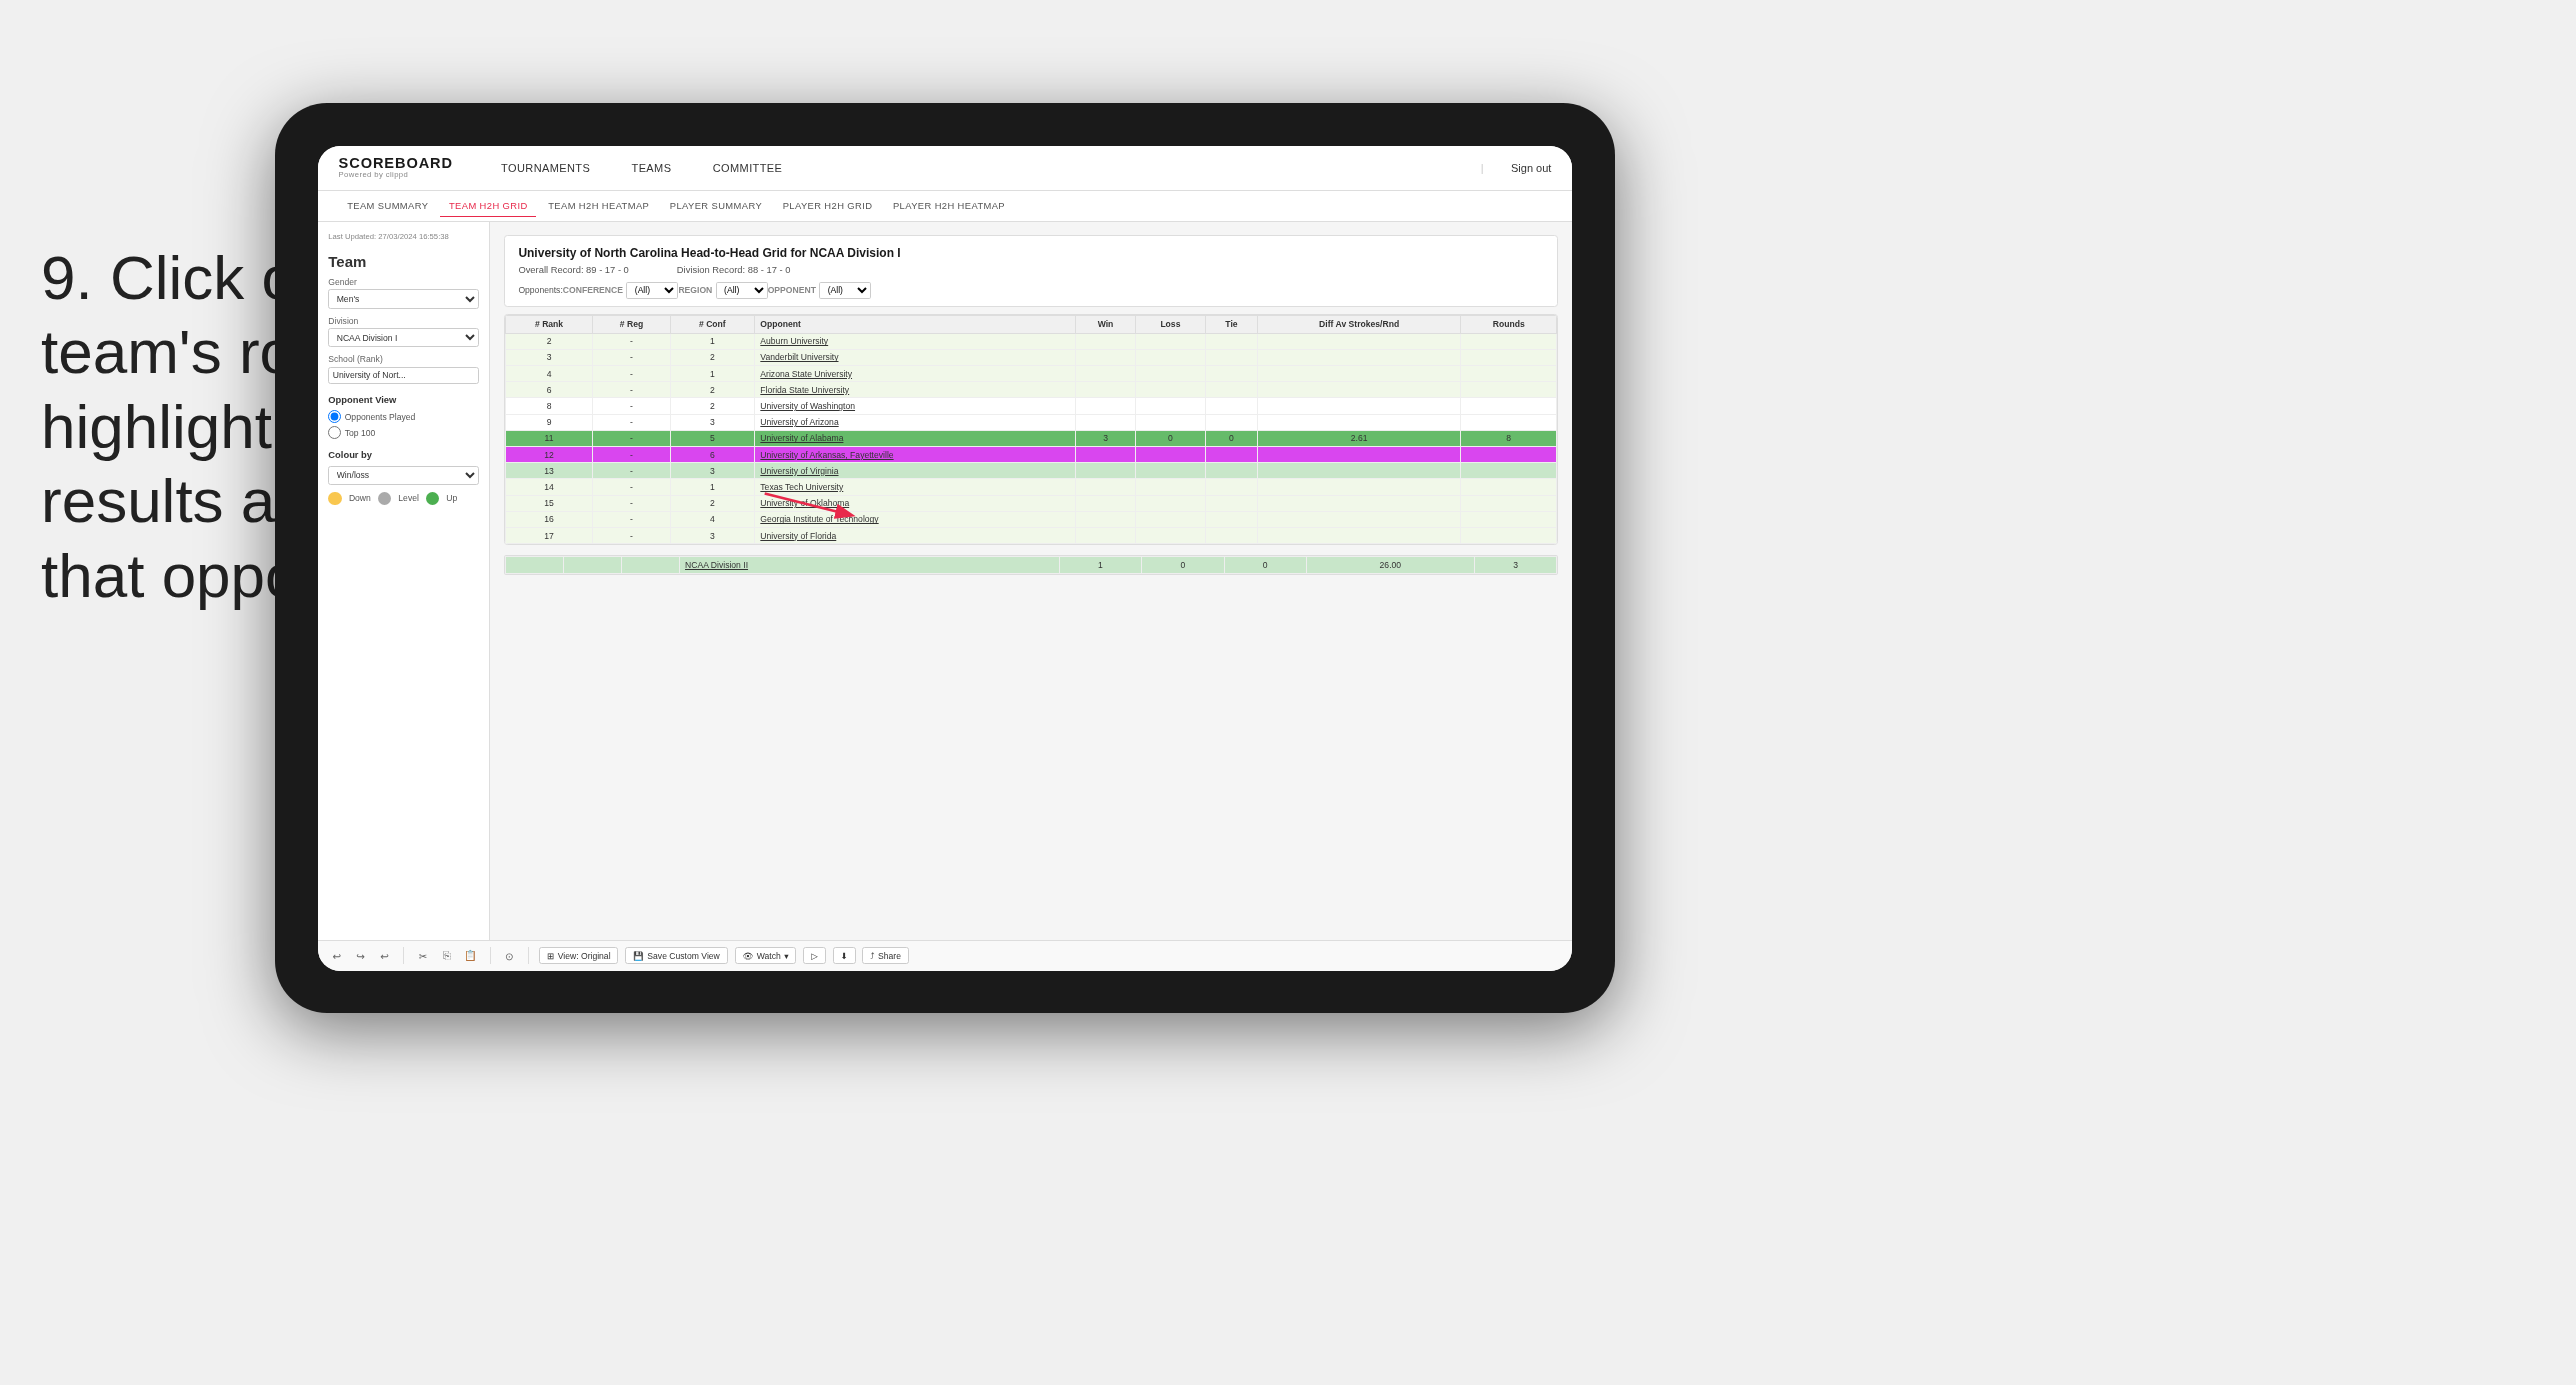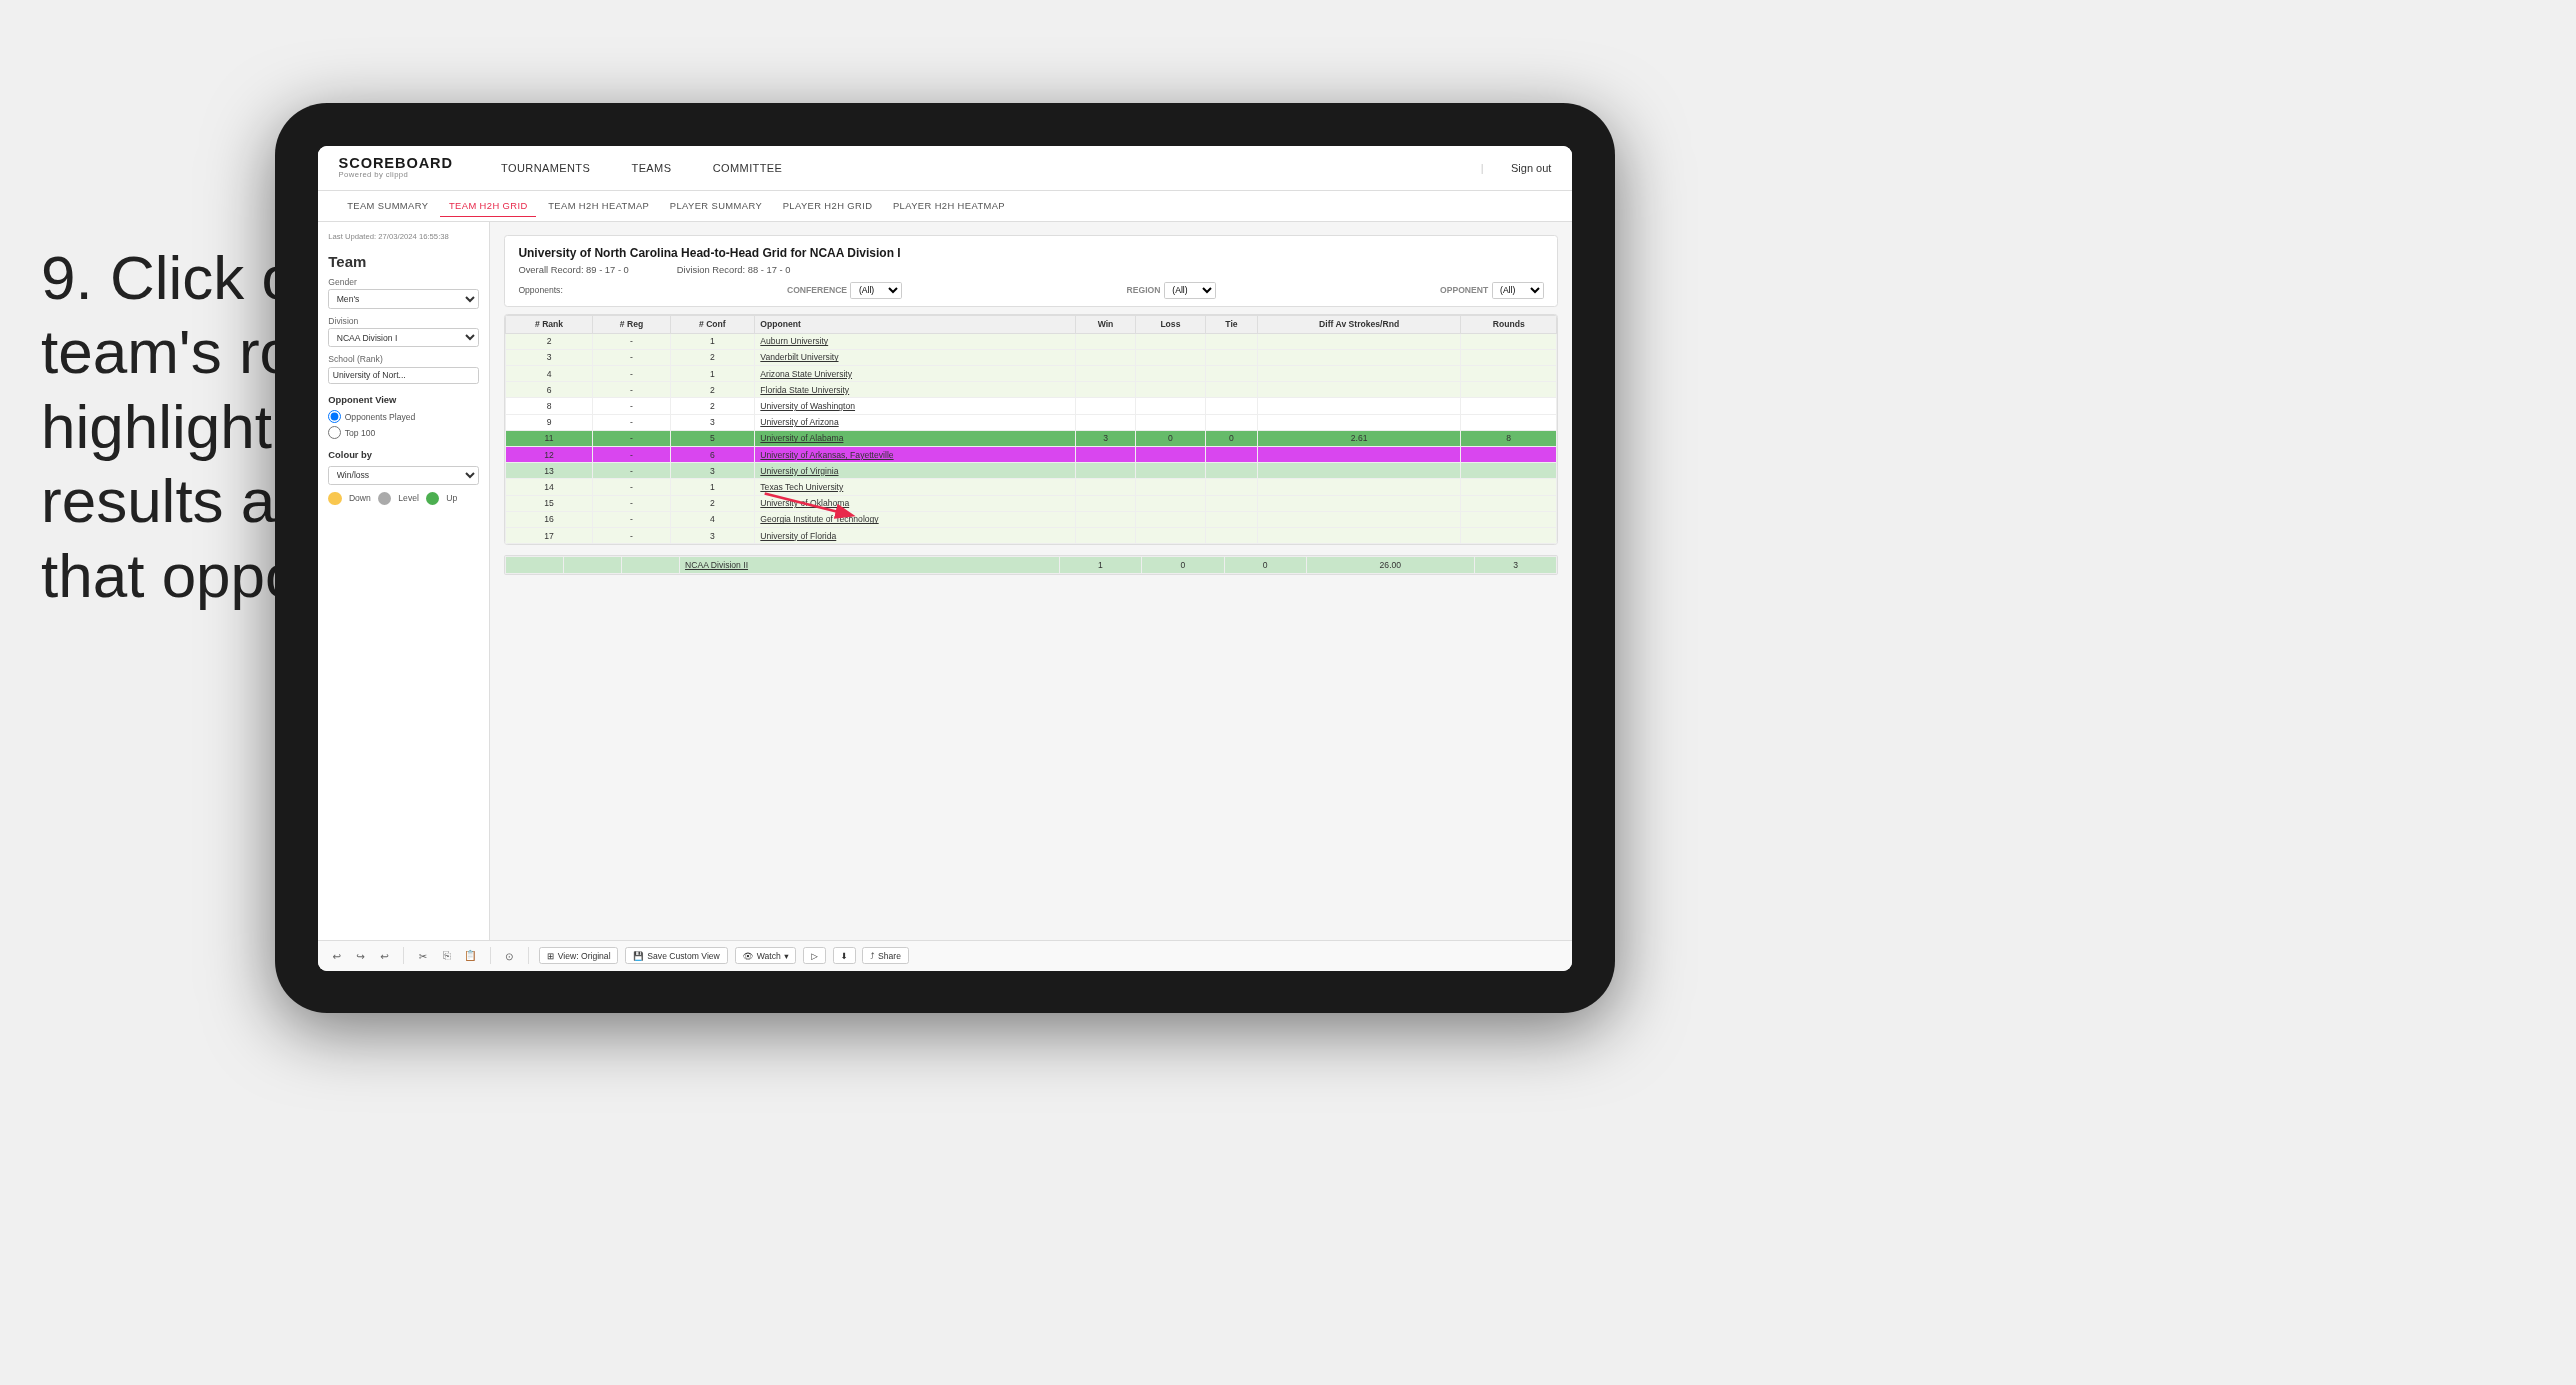--- a/index.html
+++ b/index.html
@@ -36,21 +36,21 @@
       display: flex;
       align-items: center;
       justify-content: center;
       box-shadow: 0 17px 69px rgba(0,0,0,0.5);
     }
 
     .tablet-screen {
       width: 1254px;
       height: 825px;
       background: #fff;
-      border-radius: 9px;
+      border-radius: 22px;
       overflow: hidden;
       display: flex;
       flex-direction: column;
     }
 
     
     .top-nav {
       background: #fff;
       border-bottom: 0.9px solid #ddd;
       padding: 0 20.6px;
@@ -256,21 +256,20 @@
       color: #555;
       margin-bottom: 6.9px;
     }
 
     .filter-row {
       display: flex;
       align-items: center;
       gap: 0;
       font-size: 8.6px;
       color: #555;
-      justify-content: space-between;
     }
 
     .filter-group {
       display: flex;
       align-items: center;
       gap: 3.4px;
     }
 
     .filter-label {
       font-size: 8.6px;

